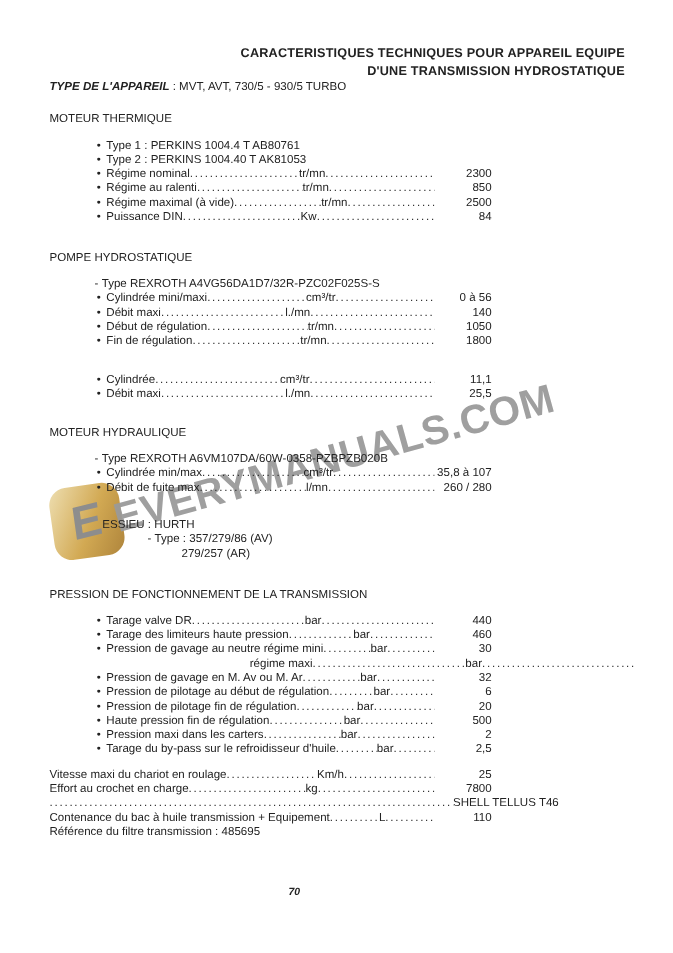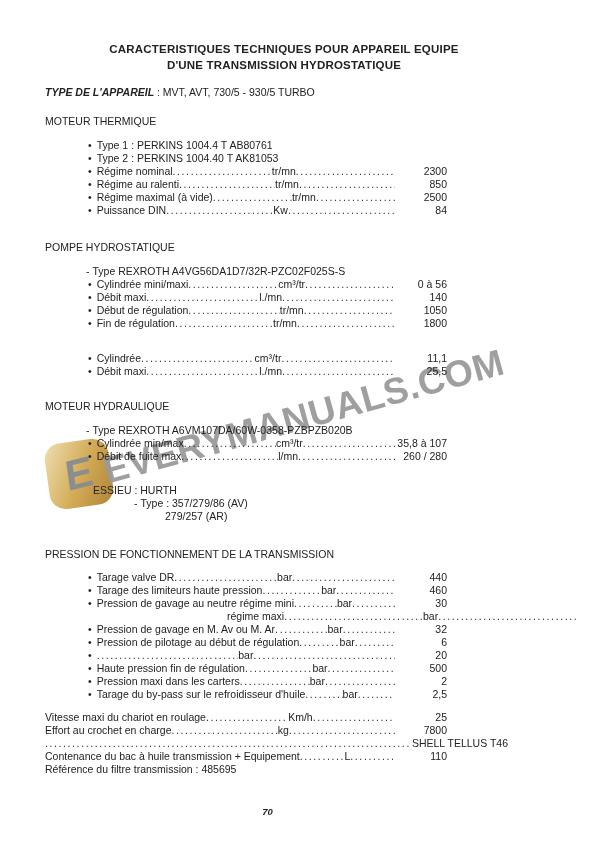--- a/index.html
+++ b/index.html
@@ -26,22 +26,22 @@
   }
   .wm-logo .letter {
     font-size:42px; font-weight:bold; color:#8d8d8d;
     transform:rotate(-6deg) skewX(-6deg); line-height:1;
   }
 
   
   .content { position:relative; z-index:1; padding:41px 0 0 45px; }
   .title { width:522px; margin-left:-45px; padding-left:45px; text-align:center;
            font-weight:bold; font-size:11.5px; line-height:16px; letter-spacing:0.2px; }
-  .title div { width:568px; margin-left:-45px; }
-  .type-line { margin-top:13px; font-size:10.5px; line-height:13px; }
+  .title div { width:568px; margin-left:-45px;text-align:right; }
+  .type-line { font-size:10.5px; line-height:13px; }
   .type-line .bi { font-weight:bold; font-style:italic; }
 
   .sec-h { font-size:10.5px; line-height:13px; }
   .sec { }
   #sections .sec:nth-child(1) { margin-top:16px; }
   #sections .sec:nth-child(2) { margin-top:24px; }
   #sections .sec:nth-child(3) { margin-top:22px; }
   #sections .sec:nth-child(4) { margin-top:22px; }
   #sections .sec:nth-child(5) { margin-top:21px;margin-left:48px; }
   #sections .sec:nth-child(6) { margin-top:25px; }
@@ -282,20 +282,21 @@
             <div class="row bullet-row">
               <span class="blt">•</span>
               <span class="lbl">Pression de pilotage au début de régulation</span>
               <span class="dots"></span>
               <span class="unit">bar</span>
               <span class="dots"></span>
               <span class="val">6</span>
             </div>
             <div class="row bullet-row">
               <span class="blt">•</span>
+              <span class="lbl">Pression de pilotage fin de régulation </span>
               <span class="dots"></span>
               <span class="unit">bar</span>
               <span class="dots"></span>
               <span class="val">20</span>
             </div>
             <div class="row bullet-row">
               <span class="blt">•</span>
               <span class="lbl">Haute pression fin de régulation</span>
               <span class="dots"></span>
               <span class="unit">bar</span>

